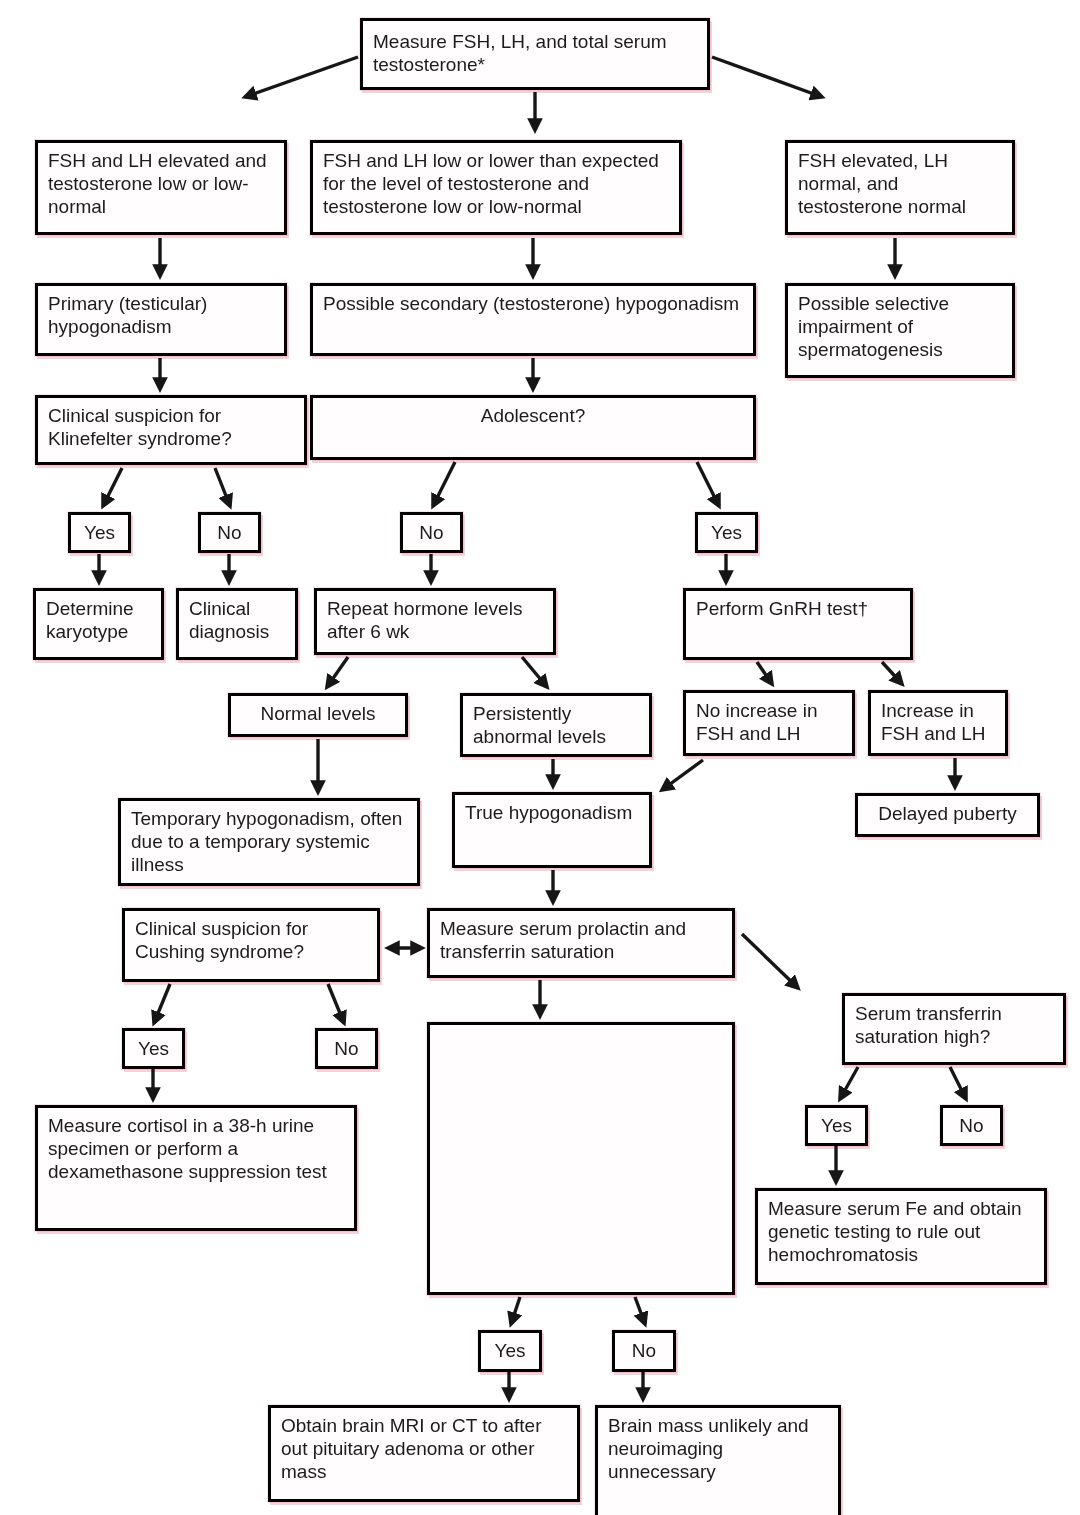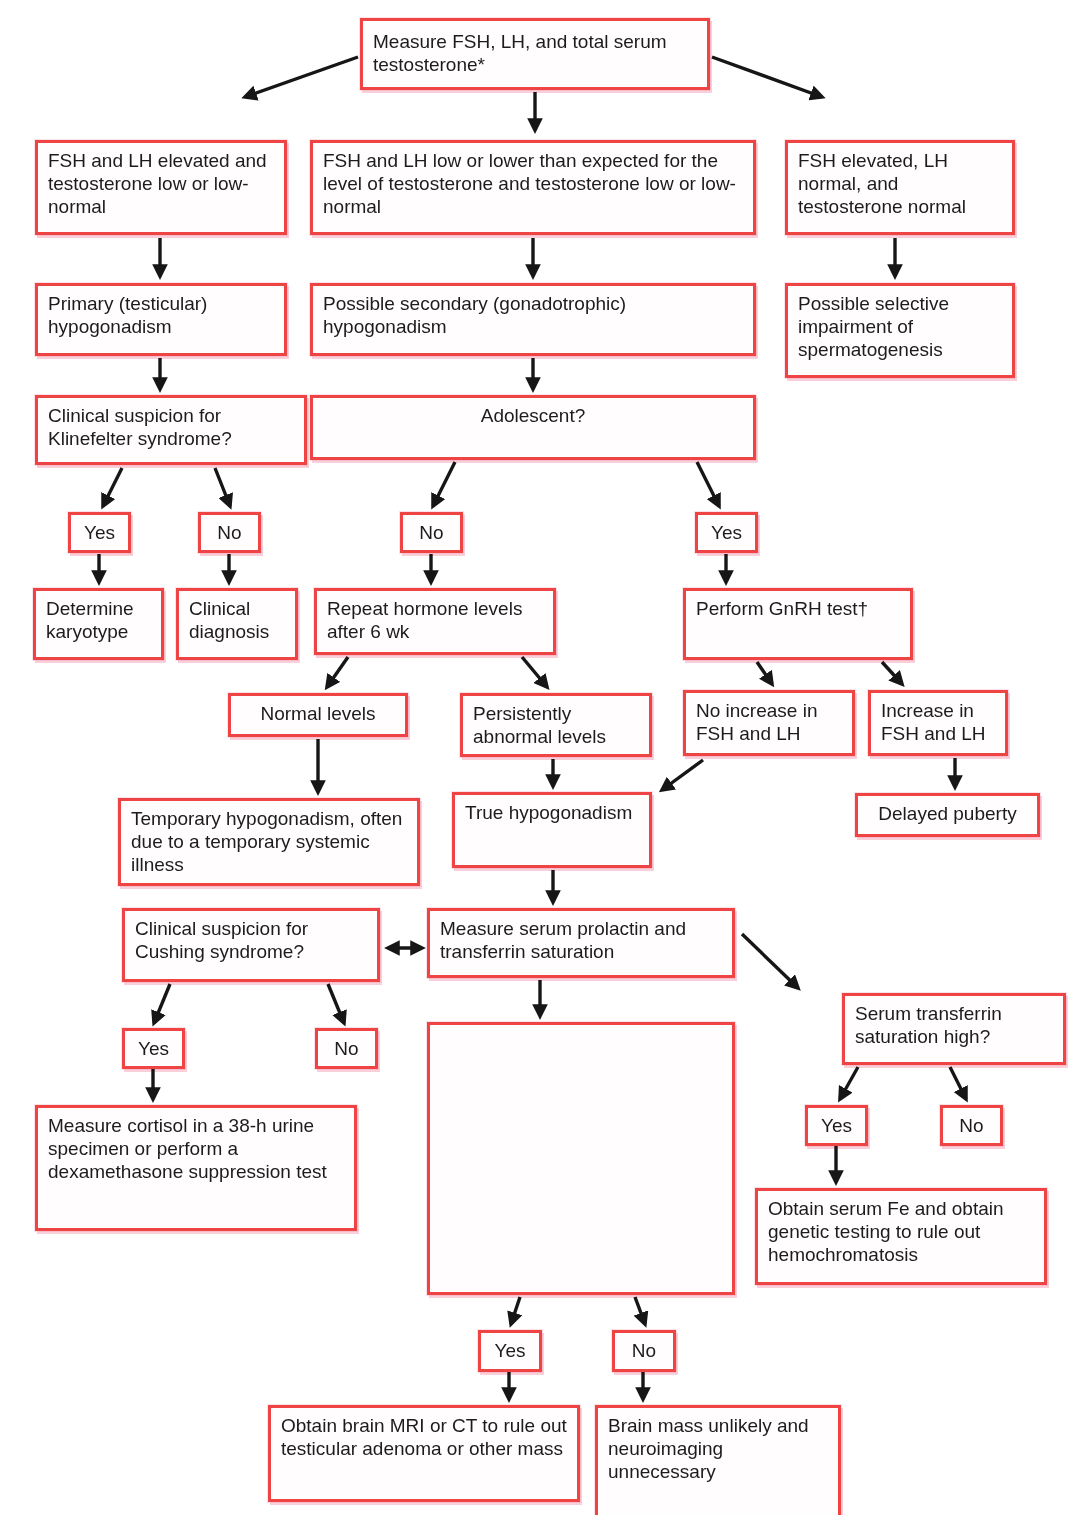--- a/index.html
+++ b/index.html
@@ -6,21 +6,21 @@
   body{
     position:relative;
     width:1080px;height:1515px;
     font-family:"Liberation Sans","DejaVu Sans",sans-serif;
     color:#1c1c1c;
   }
   .node{
     position:absolute;
     box-sizing:border-box;
     background:#fffdfd;
-    border:3px solid #ef4444;
+    border:3px solid #000000;
     box-shadow:2px 3px 0 rgba(236,96,134,0.30), 0 0 0 1px rgba(236,96,134,0.18);
     padding:7px 10px;
     font-size:19px;
     line-height:1.2;
     display:flex;
     align-items:flex-start;
   }
   .node.vcenter{align-items:center;}
   .node.center{justify-content:center;text-align:center;}
   .node .lbl{display:block;}
@@ -32,32 +32,32 @@
 </head>
 <body>
 
 <div class="node vcenter" style="left:360px;top:18px;width:350px;height:72px">
     <span class="lbl">Measure FSH, LH, and total serum testosterone*</span>
   </div>
 
 <div class="node" style="left:35px;top:140px;width:252px;height:95px">
     <span class="lbl">FSH and LH elevated and testosterone low or low-normal</span>
   </div>
-<div class="node" style="left:310px;top:140px;width:446px;height:95px">
+<div class="node" style="left:310px;top:140px;width:372px;height:95px">
     <span class="lbl">FSH and LH low or lower than expected for the level of testosterone and testosterone low or low-normal</span>
   </div>
 <div class="node" style="left:785px;top:140px;width:230px;height:95px">
     <span class="lbl">FSH elevated, LH normal, and testosterone normal</span>
   </div>
 
 <div class="node" style="left:35px;top:283px;width:252px;height:73px">
     <span class="lbl">Primary (testicular) hypogonadism</span>
   </div>
 <div class="node" style="left:310px;top:283px;width:446px;height:73px">
-    <span class="lbl">Possible secondary (gonadotrophic) hypogonadism</span>
+    <span class="lbl">Possible secondary (testosterone) hypogonadism</span>
   </div>
 <div class="node" style="left:785px;top:283px;width:230px;height:95px">
     <span class="lbl">Possible selective impairment of spermatogenesis</span>
   </div>
 
 <div class="node" style="left:35px;top:395px;width:272px;height:70px">
     <span class="lbl">Clinical suspicion for Klinefelter syndrome?</span>
   </div>
 <div class="node center" style="left:310px;top:395px;width:446px;height:65px">
     <span class="lbl">Adolescent?</span>
@@ -138,32 +138,32 @@
 </div>
 
 <div class="node center" style="left:805px;top:1105px;width:63px;height:41px">
     <span class="lbl">Yes</span>
   </div>
 <div class="node center" style="left:940px;top:1105px;width:63px;height:41px">
     <span class="lbl">No</span>
   </div>
 
 <div class="node" style="left:755px;top:1188px;width:292px;height:97px">
-    <span class="lbl">Obtain serum Fe and obtain genetic testing to rule out hemochromatosis</span>
+    <span class="lbl">Measure serum Fe and obtain genetic testing to rule out hemochromatosis</span>
   </div>
 
 <div class="node center" style="left:478px;top:1330px;width:64px;height:42px">
     <span class="lbl">Yes</span>
   </div>
 <div class="node center" style="left:612px;top:1330px;width:64px;height:42px">
     <span class="lbl">No</span>
   </div>
 
 <div class="node" style="left:268px;top:1405px;width:312px;height:97px">
-    <span class="lbl">Obtain brain MRI or CT to rule out testicular adenoma or other mass</span>
+    <span class="lbl">Obtain brain MRI or CT to after out pituitary adenoma or other mass</span>
   </div>
 <div class="node" style="left:595px;top:1405px;width:246px;height:118px">
     <span class="lbl">Brain mass unlikely and neuroimaging unnecessary</span>
   </div>
 
 <svg id="arrows" width="1080" height="1515">
   <defs>
     <marker id="ah" viewBox="0 0 10 10" refX="7.5" refY="5" markerWidth="4.6" markerHeight="4.6" orient="auto-start-reverse">
       <path d="M0,0 L10,5 L0,10 z" fill="#161616"></path>
     </marker>

